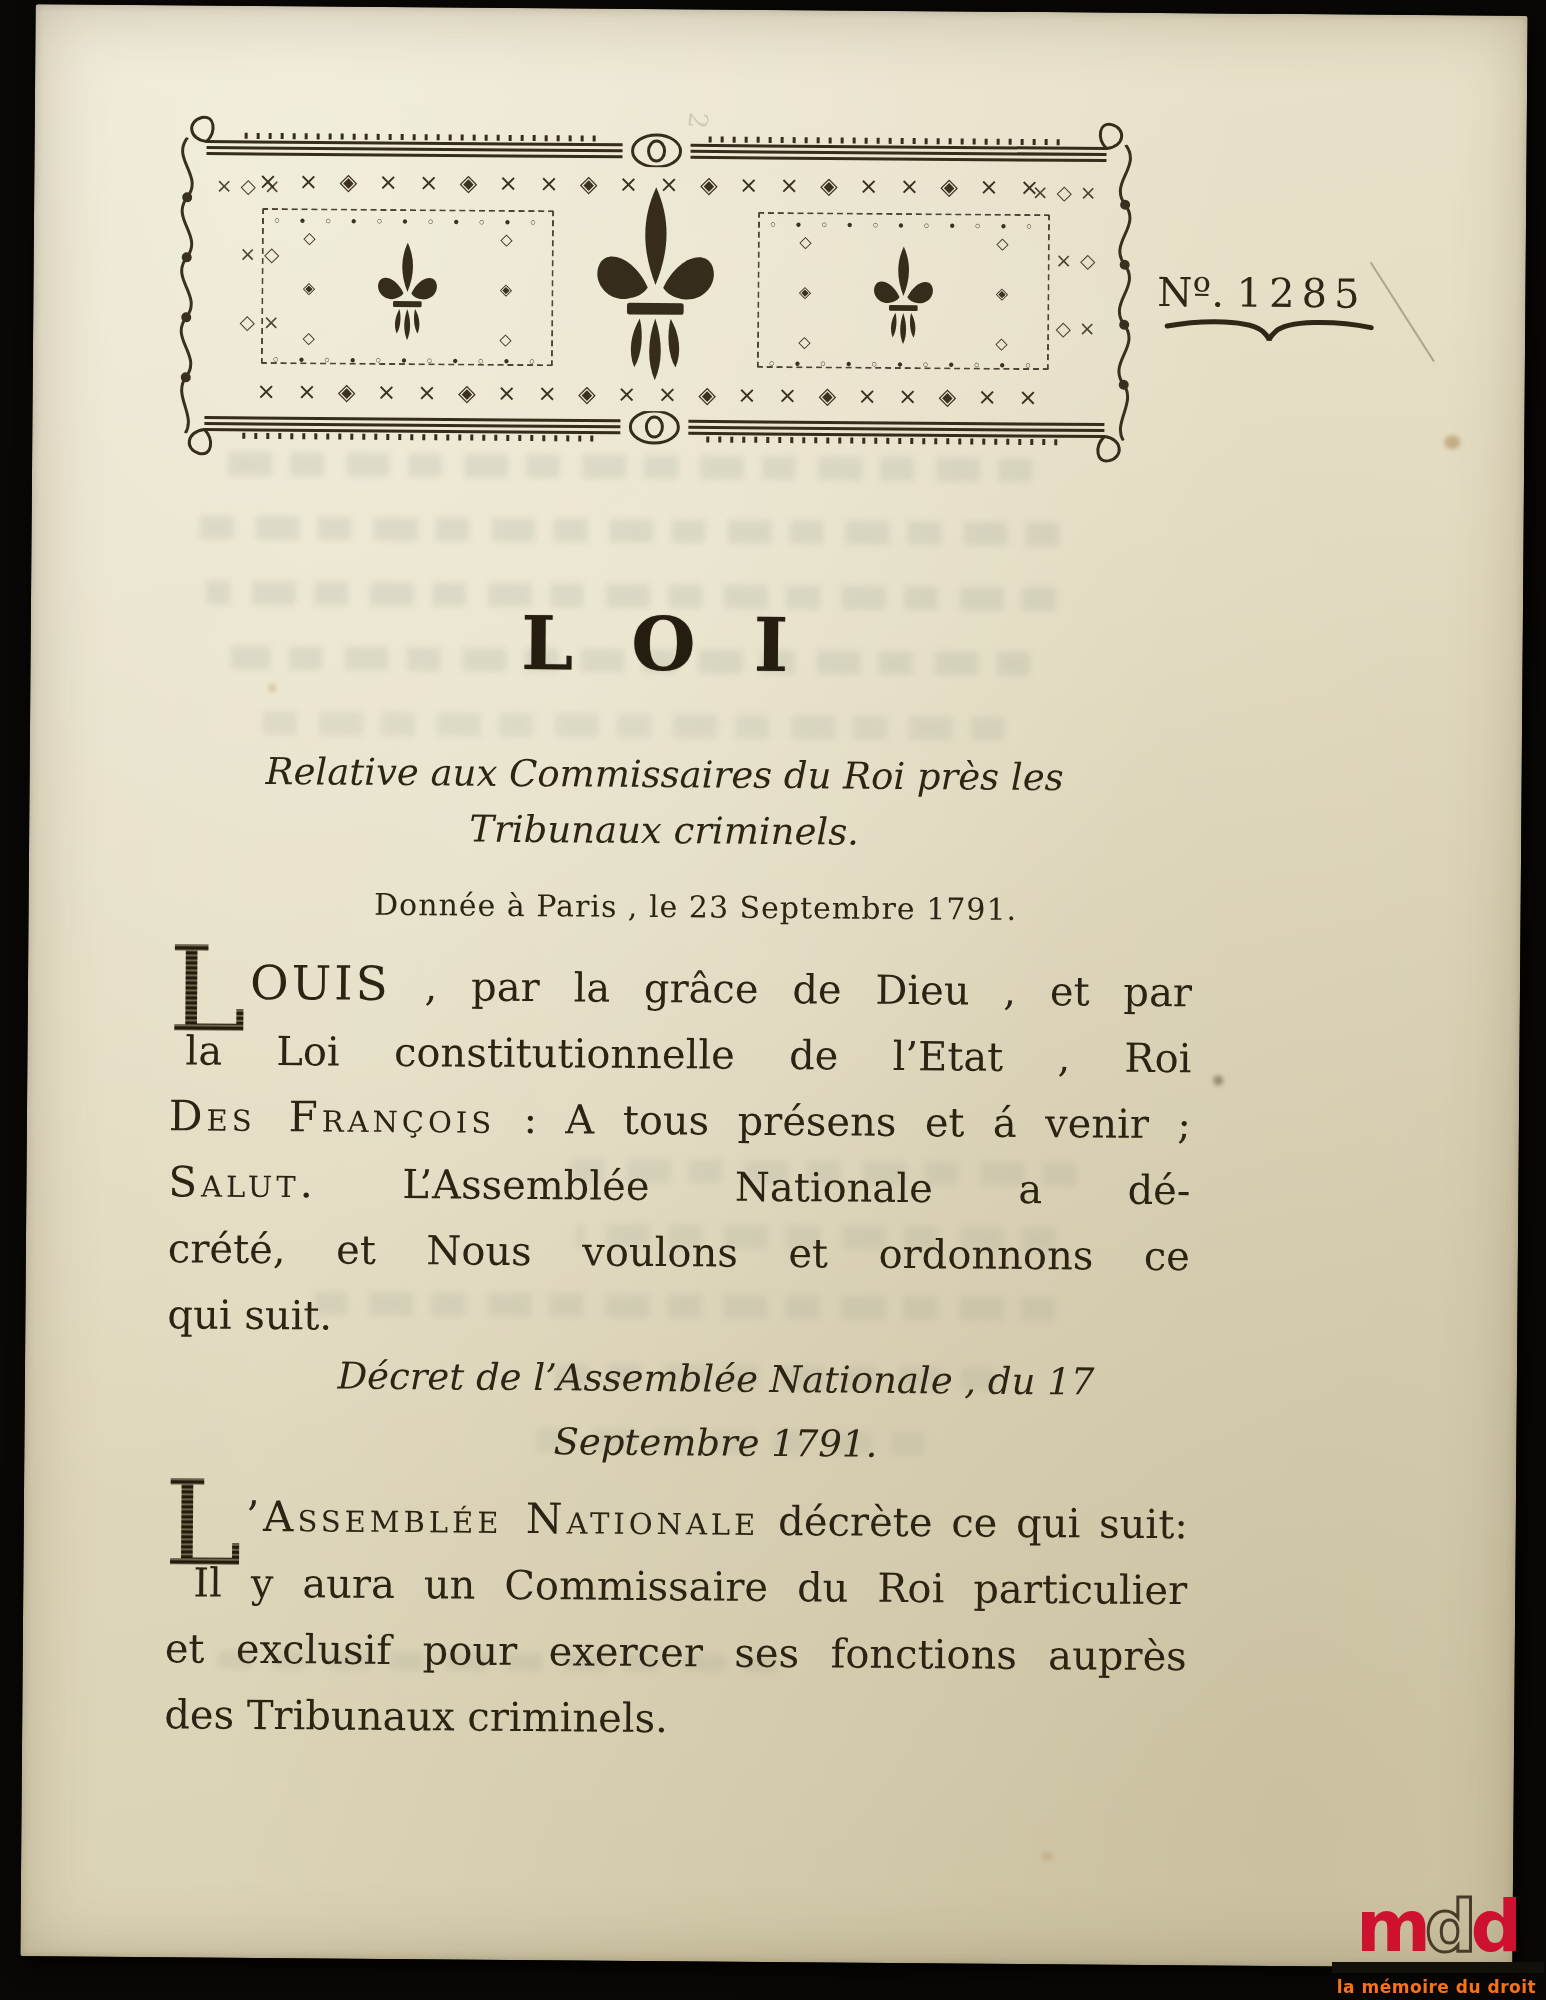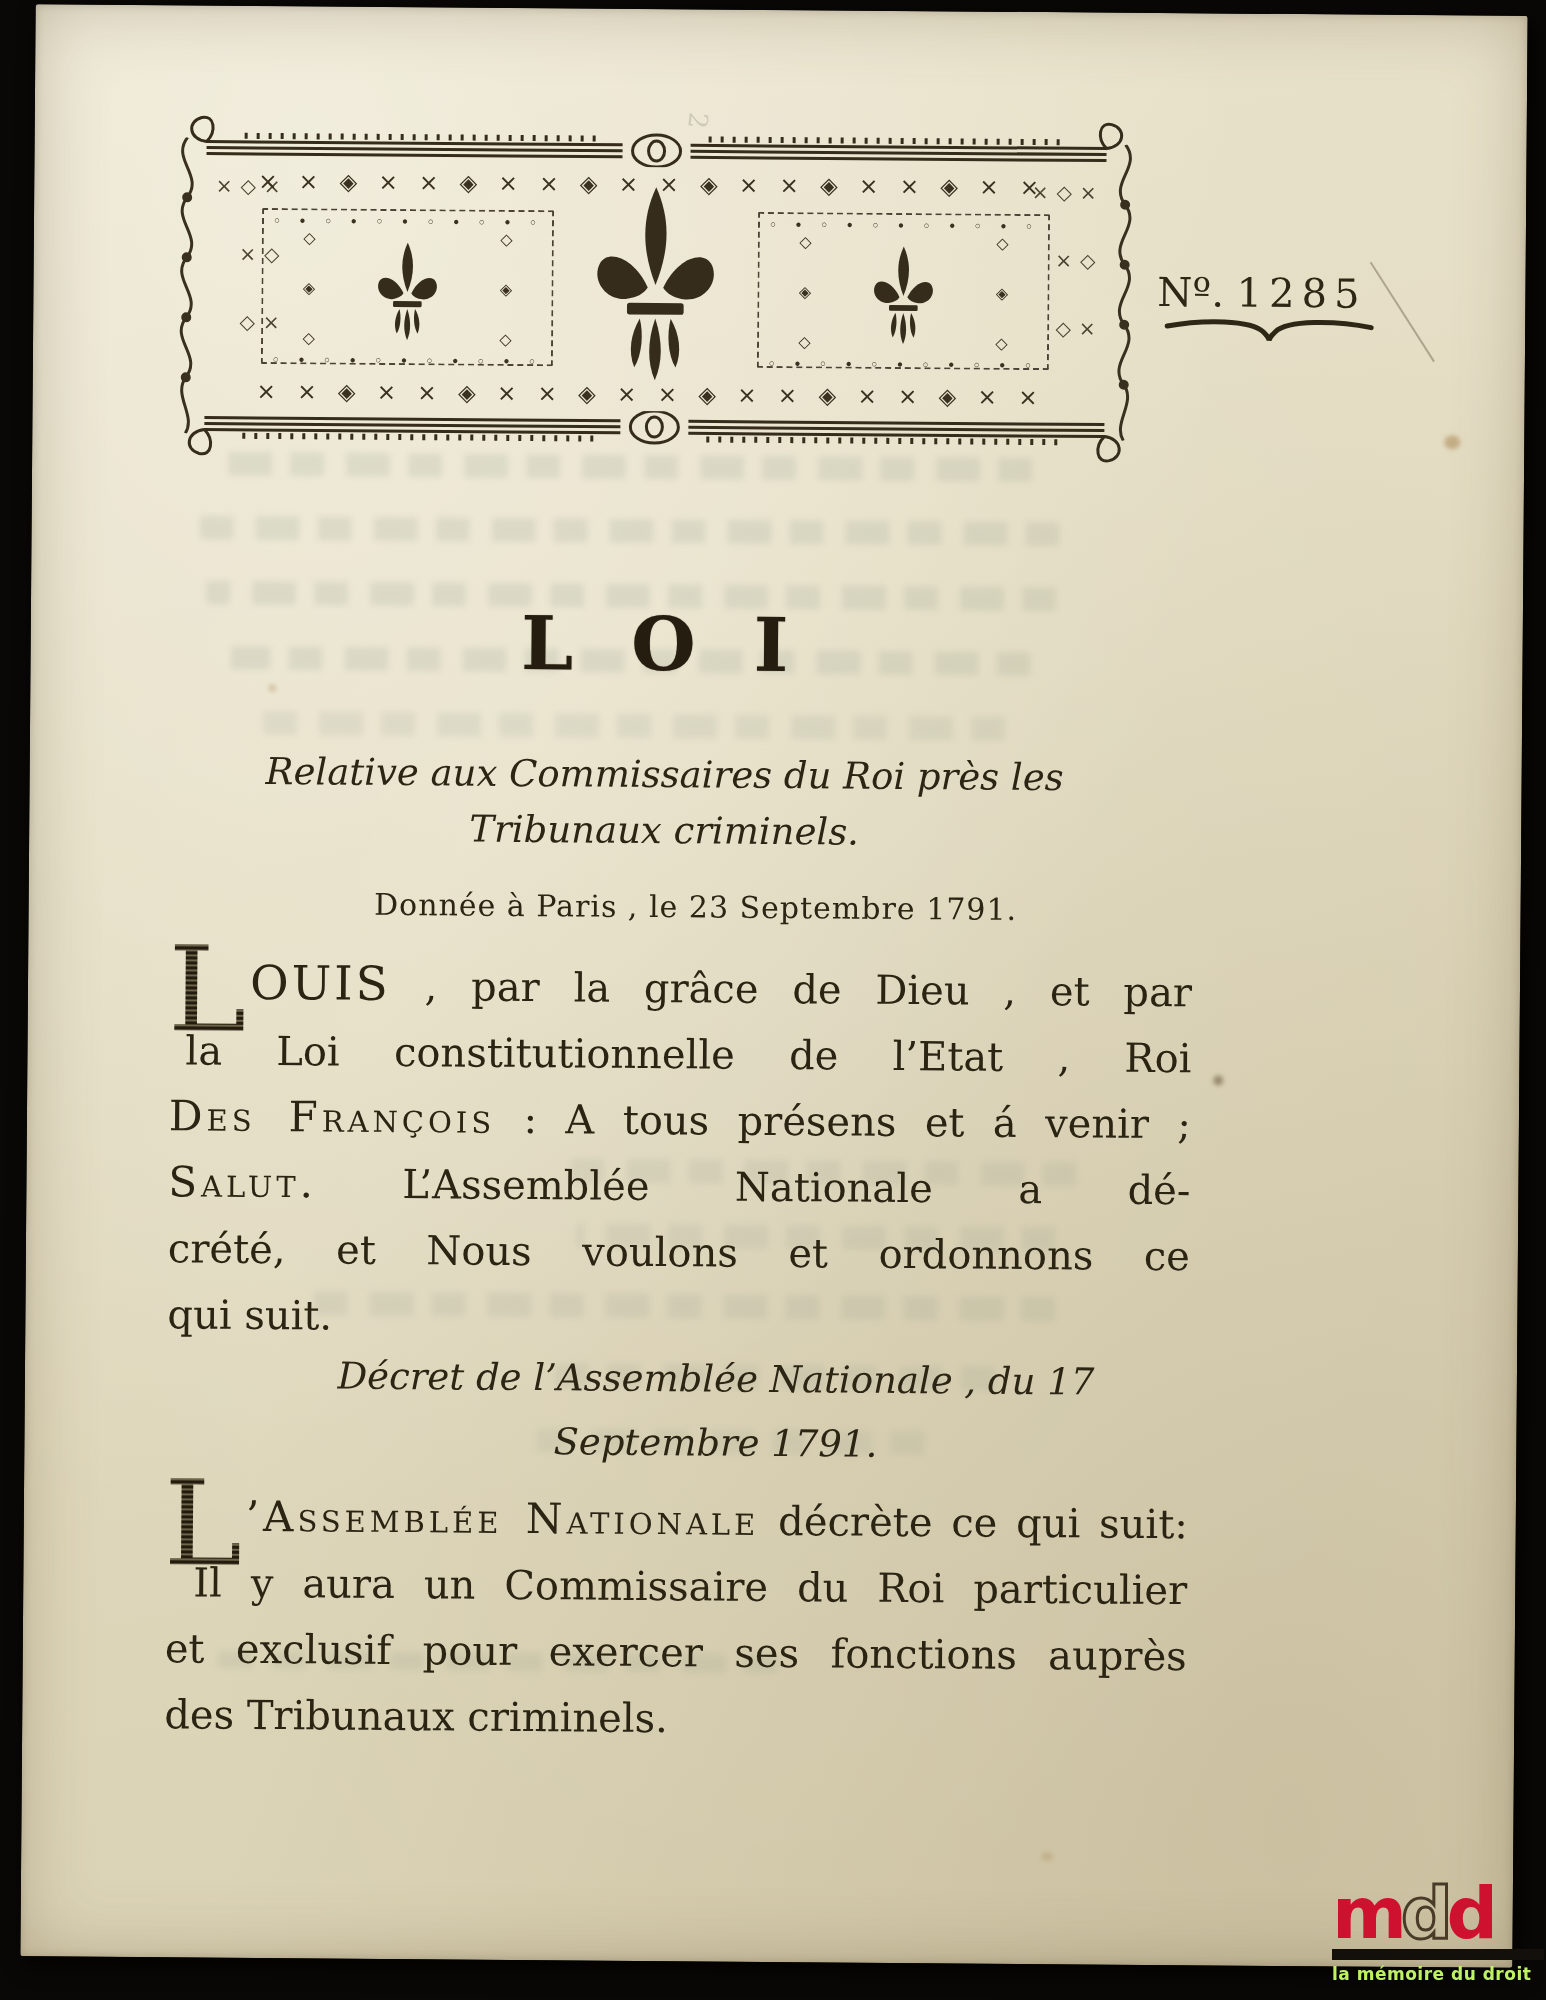--- a/index.html
+++ b/index.html
@@ -76,26 +76,26 @@
     background:repeating-linear-gradient(0deg,#221b0e 0 3px,#6e6449 3px 5px);
     -webkit-background-clip:text;background-clip:text;color:transparent;}
   .caps-big{font-size:47px;letter-spacing:3px;}
   .sc{font-variant:small-caps;letter-spacing:4px;font-size:42px;}
   .decree{position:absolute;left:142px;width:1022px;top:1338px;text-align:center;
     font-style:italic;font-size:37px;line-height:64px;transform:translateX(38px);color:#2d2514;}
   
   .fox{position:absolute;border-radius:50%;filter:blur(2px);background:rgba(158,116,58,.45);}
   .scratch{position:absolute;width:2px;background:rgba(70,58,34,.35);}
   
-  .mdd{position:absolute;right:2px;bottom:14px;text-align:left;z-index:9;}
+  .mdd{position:absolute;right:2px;bottom:1px;text-align:center;z-index:9;}
   .mdd-word{font:bold 72px "DejaVu Sans",sans-serif;letter-spacing:-6px;line-height:.92;padding-right:4px;}
   .mdd-word .red{color:#cf1130;}
   .mdd-word .outline{color:transparent;-webkit-text-stroke:3px #4a3b28;}
   .mdd-bar{height:11px;background:#13100c;width:212px;margin:3px 0 4px auto;}
-  .mdd-tag{font:bold 17px "DejaVu Sans",sans-serif;color:#bef264;letter-spacing:.5px;padding:0 3px 2px 0;}
+  .mdd-tag{font:bold 17px "DejaVu Sans",sans-serif;color:#f97316;letter-spacing:.5px;padding:0 3px 2px 0;}
 </style>
 </head>
 <body>
 
 <svg width="0" height="0" style="position:absolute">
   <defs>
     <g id="bar" stroke="#352c1b" stroke-width="3" fill="none">
       <path d="M22 30 H438 M22 36 H438 M22 42 H438 M506 30 H922 M506 36 H922 M506 42 H922"></path>
       <path d="M60 24 H420 M524 24 H884" stroke-width="6" stroke-dasharray="3 9"></path>
       <ellipse cx="472" cy="36" rx="24" ry="16"></ellipse>

